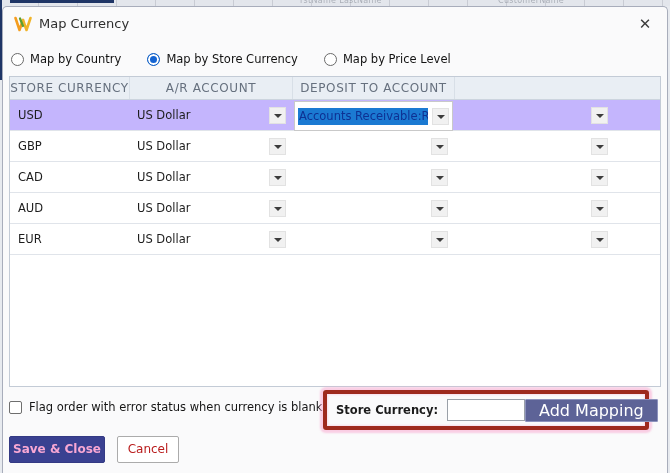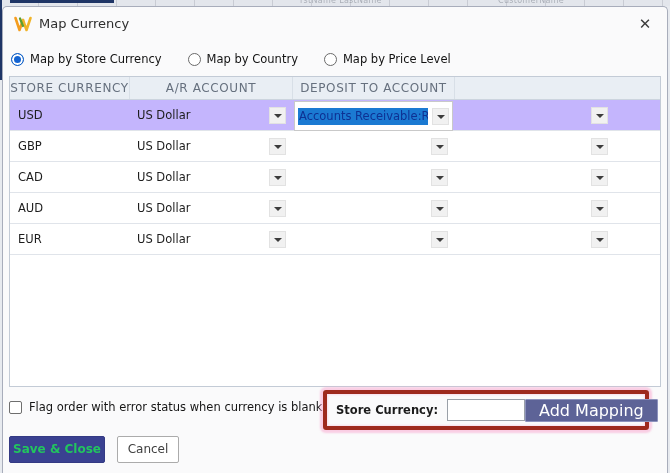--- a/index.html
+++ b/index.html
@@ -65,24 +65,24 @@
     display:flex; align-items:center; padding:0 9px; background:transparent; }
   .sc-label { font-size:11.5px; font-weight:700; color:#1b1b1b; white-space:nowrap; }
   .sc-input { width:78px; height:22px; margin-left:9px; border:1px solid #9aa0a8; background:#fff;
     font-size:11.5px; padding:0 4px; font-family:inherit; }
   .add-btn { margin-left:auto; margin-right:6px; height:23px; padding:0 13px; background:#5d6397;
     border:1px solid #8d92bd; color:#fff; font-size:16px; line-height:21px; cursor:pointer;
     border-radius:1px; white-space:nowrap; }
 
   
   .actions { position:absolute; left:6px; top:429px; display:flex; }
-  .btn-primary { width:96px; height:27px; background:#3a4191; border:1px solid #343a84; color:#22c55e;
+  .btn-primary { width:96px; height:27px; background:#3a4191; border:1px solid #343a84; color:#f9a8d4;
     font-size:12px; font-weight:600; text-align:center; line-height:25px; cursor:pointer; border-radius:2px; }
   .btn-cancel { width:62px; height:27px; margin-left:12px; background:#fff; border:1px solid #ababab;
-    color:#404040; font-size:12px; text-align:center; line-height:25px; cursor:pointer; border-radius:2px; }
+    color:#b91c1c; font-size:12px; text-align:center; line-height:25px; cursor:pointer; border-radius:2px; }
 </style>
 </head>
 <body>
 
 <div class="top-strip">
   <div class="navy-seg"></div>
   <span class="bg-frag frag-a">rstName LastName</span>
   <span class="bg-frag frag-b">CustomerName</span>
 </div>
 <div class="left-edge"></div>
@@ -93,27 +93,27 @@
     <svg class="logo" viewBox="0 0 20 20">
       <polyline points="2.5,4 6.5,16 10,6" fill="none" stroke="#f49d1f" stroke-width="2.6" stroke-linecap="round" stroke-linejoin="round"></polyline>
       <polyline points="10,6 13.5,16 17.5,4" fill="none" stroke="#f0b429" stroke-width="2.6" stroke-linecap="round" stroke-linejoin="round"></polyline>
       <line x1="7" y1="4.5" x2="10" y2="12" stroke="#5c9e31" stroke-width="2.2" stroke-linecap="round"></line>
     </svg>
     <span class="title">Map Currency</span>
     <span class="close-btn">✕</span>
   </div>
 
   <div class="radio-row">
+    <div class="radio-item">
+      <span class="rb"></span>
+      <span class="rl">Map by Country</span>
+    </div>
     <div class="radio-item sel">
       <span class="rb"></span>
       <span class="rl">Map by Store Currency</span>
-    </div>
-    <div class="radio-item">
-      <span class="rb"></span>
-      <span class="rl">Map by Country</span>
     </div>
     <div class="radio-item">
       <span class="rb"></span>
       <span class="rl">Map by Price Level</span>
     </div>
   </div>
 
   <div class="grid">
     <div class="g-head">
       <div class="hc">STORE CURRENCY</div>

